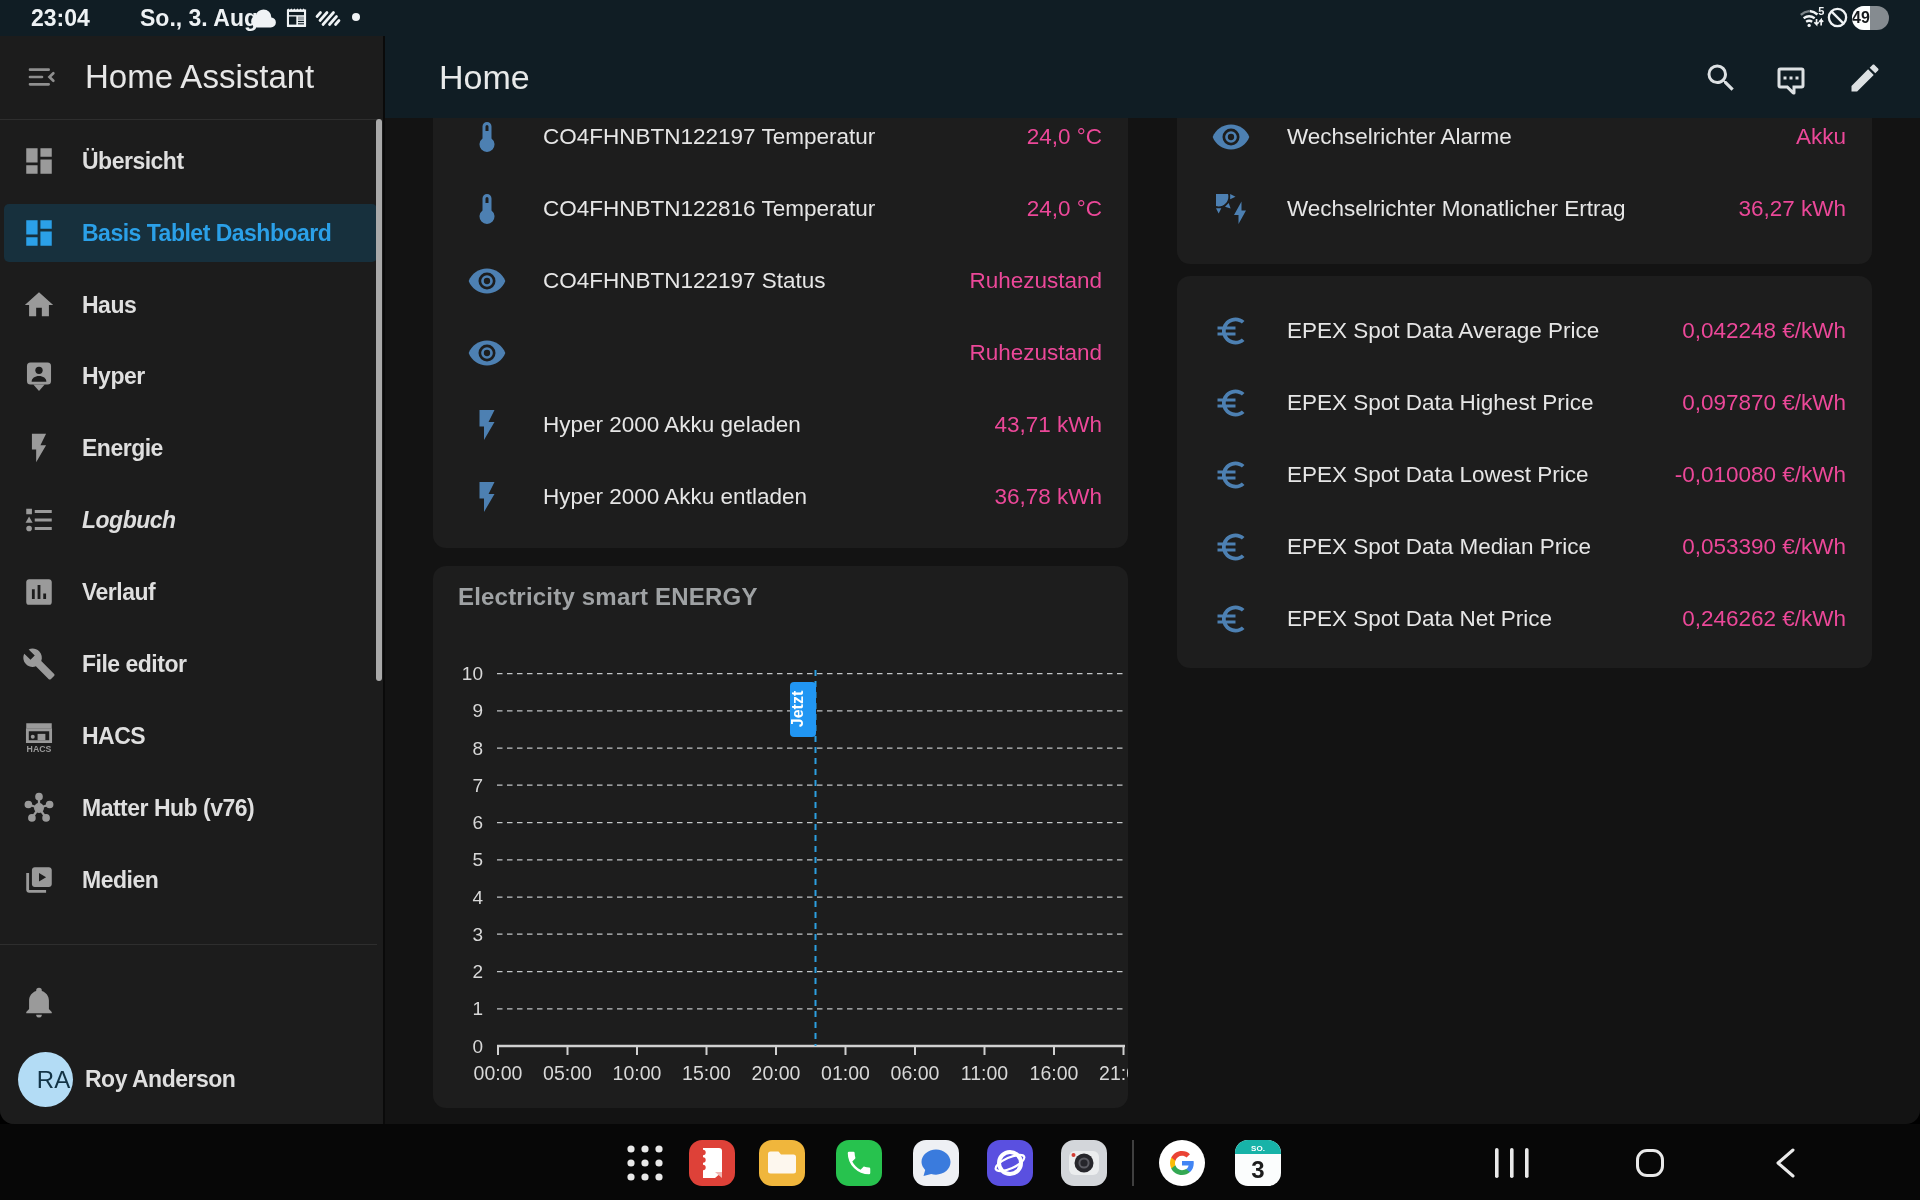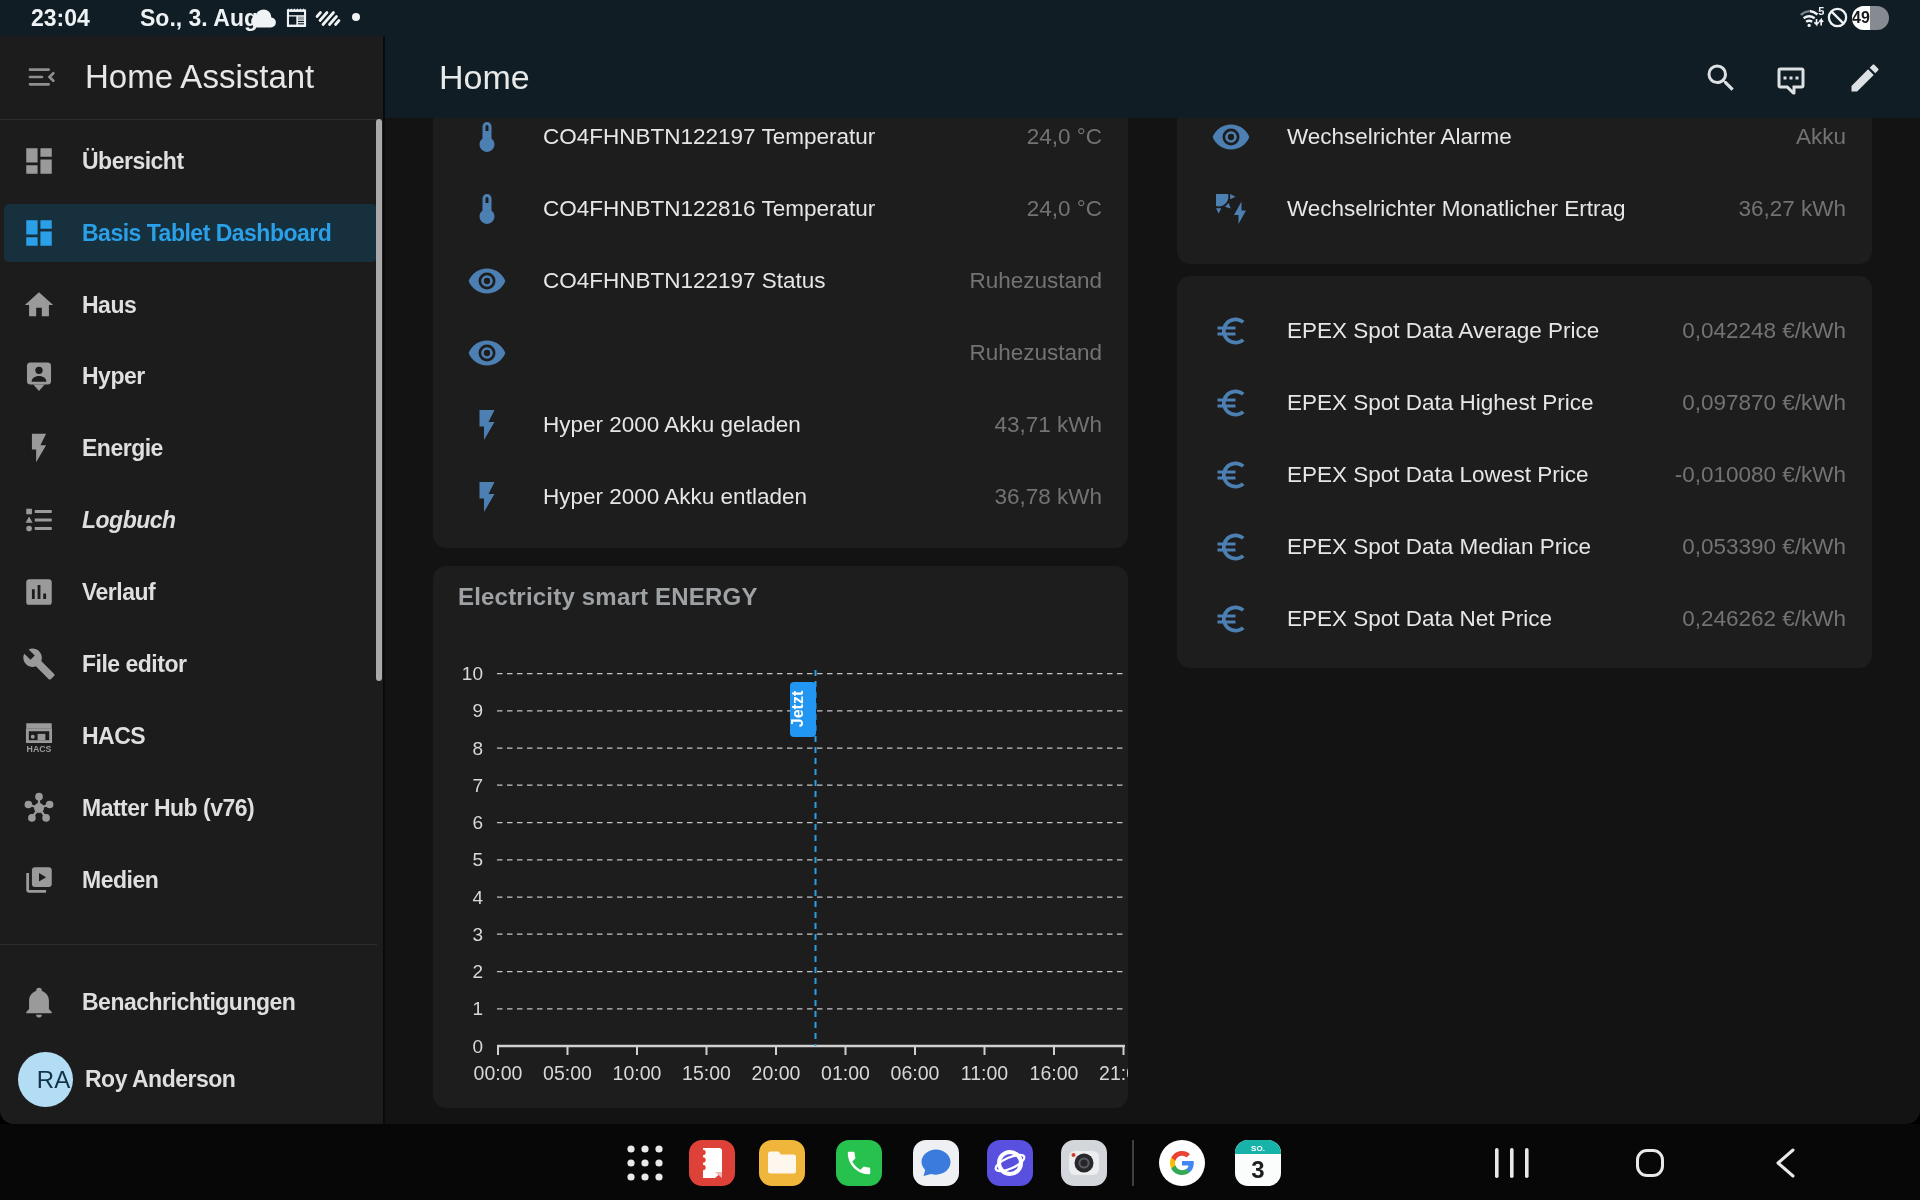--- a/index.html
+++ b/index.html
@@ -16,21 +16,21 @@
 .mi { position:absolute; left:0; width:383px; height:58px; }
 .mi .ic { position:absolute; left:22px; top:12px; width:34px; height:34px; }
 .mi .tx { position:absolute; left:82px; top:0; height:58px; line-height:58px;
   font-size:23px; font-weight:bold; color:#dfdfdf; letter-spacing:-0.5px; white-space:nowrap; }
 .card { position:absolute; background:#1d1d1d; border-radius:13px; overflow:hidden; }
 .row { position:absolute; left:0; width:100%; height:72px; }
 .row .ric { position:absolute; left:36px; top:18px; width:36px; height:36px; }
 .row .rlb { position:absolute; left:110px; top:0; height:72px; line-height:72px;
   font-size:22.5px; color:#e6e6e6; }
 .row .rvl { position:absolute; right:26px; top:0; height:72px; line-height:72px;
-  font-size:22.5px; color:#737373; }
+  font-size:22.5px; color:#ec4899; }
 </style>
 </head>
 <body>
 <div id="app">
   <div id="header">
     <div class="abs" style="left:439px;top:36px;height:82px;line-height:82px;font-size:34px;color:#e8eaea;">Home</div>
     <svg class="abs" style="left:1703px;top:60px;" width="36" height="36" viewBox="0 0 24 24" fill="#dde1e3">
         <path d="M9.5,3A6.5,6.5 0 0,1 16,9.5C16,11.11 15.41,12.59 14.44,13.73L14.71,14H15.5L20.5,19L19,20.5L14,15.5V14.71L13.73,14.44C12.59,15.41 11.11,16 9.5,16A6.5,6.5 0 0,1 3,9.5A6.5,6.5 0 0,1 9.5,3M9.5,5C7,5 5,7 5,9.5C5,12 7,14 9.5,14C12,14 14,12 14,9.5C14,7 12,5 9.5,5Z"></path>
       </svg>
     <svg class="abs" style="left:1776px;top:60px;" width="36" height="36" viewBox="0 0 24 24" fill="#dde1e3">
@@ -131,21 +131,20 @@
     <div class="mi" style="top:815px;">
           <svg class="ic" viewBox="0 0 24 24" fill="#9a9a9a">
             <path d="M19,3H9C7.9,3 7,3.9 7,5V15C7,16.1 7.9,17 9,17H19C20.1,17 21,16.1 21,15V5C21,3.9 20.1,3 19,3M12,13V7L17,10L12,13M3,7H5V19H17V21H5C3.9,21 3,20.1 3,19V7Z"></path>
           </svg>
           <div class="tx" style="color:#dfdfdf;">Medien</div>
         </div>
     <div class="mi" style="top:937px;">
           <svg class="ic" viewBox="0 0 24 24" fill="#9a9a9a">
             <path d="M21,19V20H3V19L5,17V11C5,7.9 7.03,5.17 10,4.29C10,4.19 10,4.1 10,4A2,2 0 0,1 12,2A2,2 0 0,1 14,4C14,4.1 14,4.19 14,4.29C16.97,5.17 19,7.9 19,11V17L21,19M14,21A2,2 0 0,1 12,23A2,2 0 0,1 10,21"></path>
           </svg>
-          <div class="tx" style="color:#dfdfdf;">Benachrichtigungen</div>
         </div>
     </div>
     <div class="abs" style="left:0;top:908px;width:377px;height:1px;background:#2e2e2e;"></div>
     <div class="abs" style="left:376px;top:83px;width:6px;height:562px;background:#a9a9a9;border-radius:3px;"></div>
     <div class="abs" style="left:18px;top:1016px;width:55px;height:55px;border-radius:50%;background:#b3dcf5;"></div>
     <div class="abs" style="left:26px;top:1016px;width:55px;height:55px;border-radius:50%;text-align:center;line-height:55px;font-size:24px;color:#123345;">RA</div>
     <div class="abs" style="left:85px;top:1014px;height:58px;line-height:58px;font-size:23px;font-weight:bold;color:#dfdfdf;letter-spacing:-0.5px;">Roy Anderson</div>
   </div>
   <div class="abs" style="left:383px;top:36px;width:2px;height:1088px;background:#0a0a0a;z-index:11;"></div>
   <div id="content">

